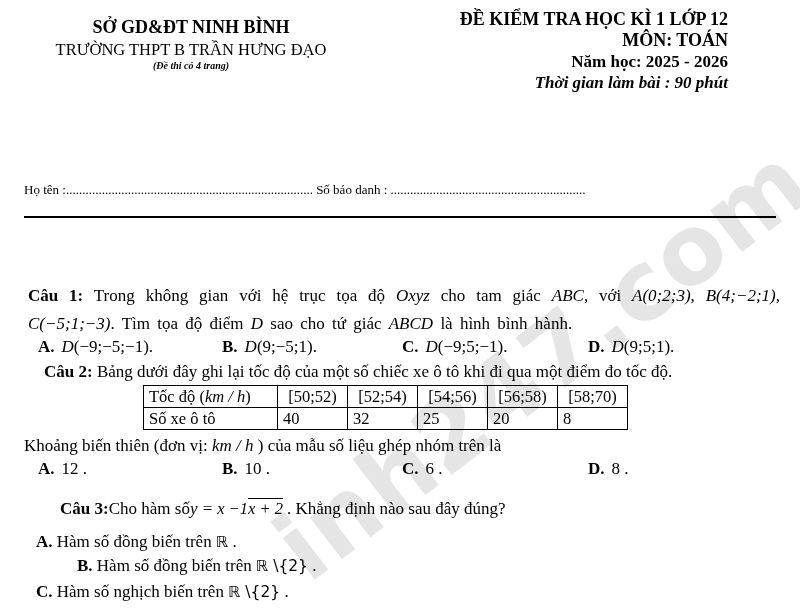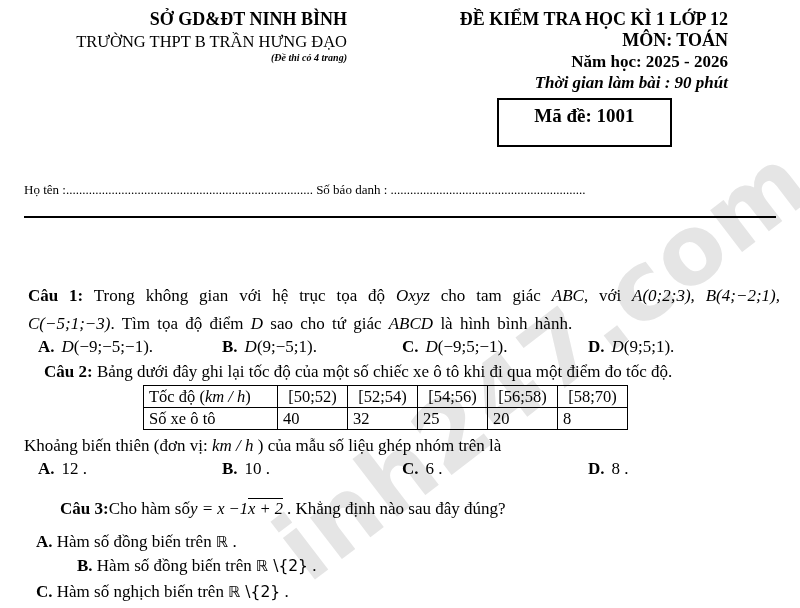--- a/index.html
+++ b/index.html
@@ -12,21 +12,21 @@
   .wm {
     position:absolute; left:322px; top:492px; z-index:0;
     font-family:"DejaVu Sans",sans-serif; font-weight:bold;
     font-size:96px; line-height:110px; letter-spacing:1px;
     color:#e5e5e5; white-space:nowrap;
     transform:rotate(-37.5deg); transform-origin:0 100%;
   }
   .layer { position:absolute; z-index:1; }
 
   
-  .hdr-left  { left:35px;  top:8px;  width:312px; text-align:right; }
+  .hdr-left  { left:35px;  top:16px;  width:312px; text-align:center; }
   .hdr-left .l1 { font-weight:bold; font-size:18px; line-height:23px; }
   .hdr-left .l2 { font-size:16.5px; line-height:21px; }
   .hdr-left .l3 { font-weight:bold; font-style:italic; font-size:10px; }
   .hdr-right { left:398px; top:8px;  width:330px; text-align:right; font-weight:bold; }
   .hdr-right .r1 { font-size:18px; line-height:22px; }
   .hdr-right .r2 { font-size:18px; line-height:21px; }
   .hdr-right .r3 { font-size:17px; line-height:21px; }
   .hdr-right .r4 { font-size:17px; line-height:21px; font-style:italic; }
   .code-box {
     left:497px; top:98px; width:175px; height:49px;
@@ -89,23 +89,20 @@
     <div class="l3">(Đề thi có 4 trang)</div>
   </div>
 
   <div class="layer hdr-right">
     <div class="r1">ĐỀ KIỂM TRA HỌC KÌ 1 LỚP 12</div>
     <div class="r2">MÔN: TOÁN</div>
     <div class="r3">Năm học: 2025 - 2026</div>
     <div class="r4">Thời gian làm bài : 90 phút</div>
   </div>
 
-  <div class="layer code-box">
-    <span>Mã đề: 1001</span>
-  </div>
 
   <div class="layer candidate">Họ tên :............................................................................ Số báo danh : ............................................................</div>
 
   <div class="layer rule"></div>
 
 
   <div class="layer q1 qpar"><span class="qlabel">Câu 1:</span><span> Trong không gian với hệ trục tọa độ </span><span class="mvar">Oxyz</span><span> cho tam giác </span><span class="mvar">ABC</span><span>, với </span><span class="mvar">A(0;2;3), B(4;−2;1), C(−5;1;−3)</span><span>. Tìm tọa độ điểm </span><span class="mvar">D</span><span> sao cho tứ giác </span><span class="mvar">ABCD</span><span> là hình bình hành.</span></div>
 
   <div class="layer optrow q1o">
     <span class="opt"><b>A.</b><span class="mvar">D</span><span>(−9;−5;−1).</span></span>

